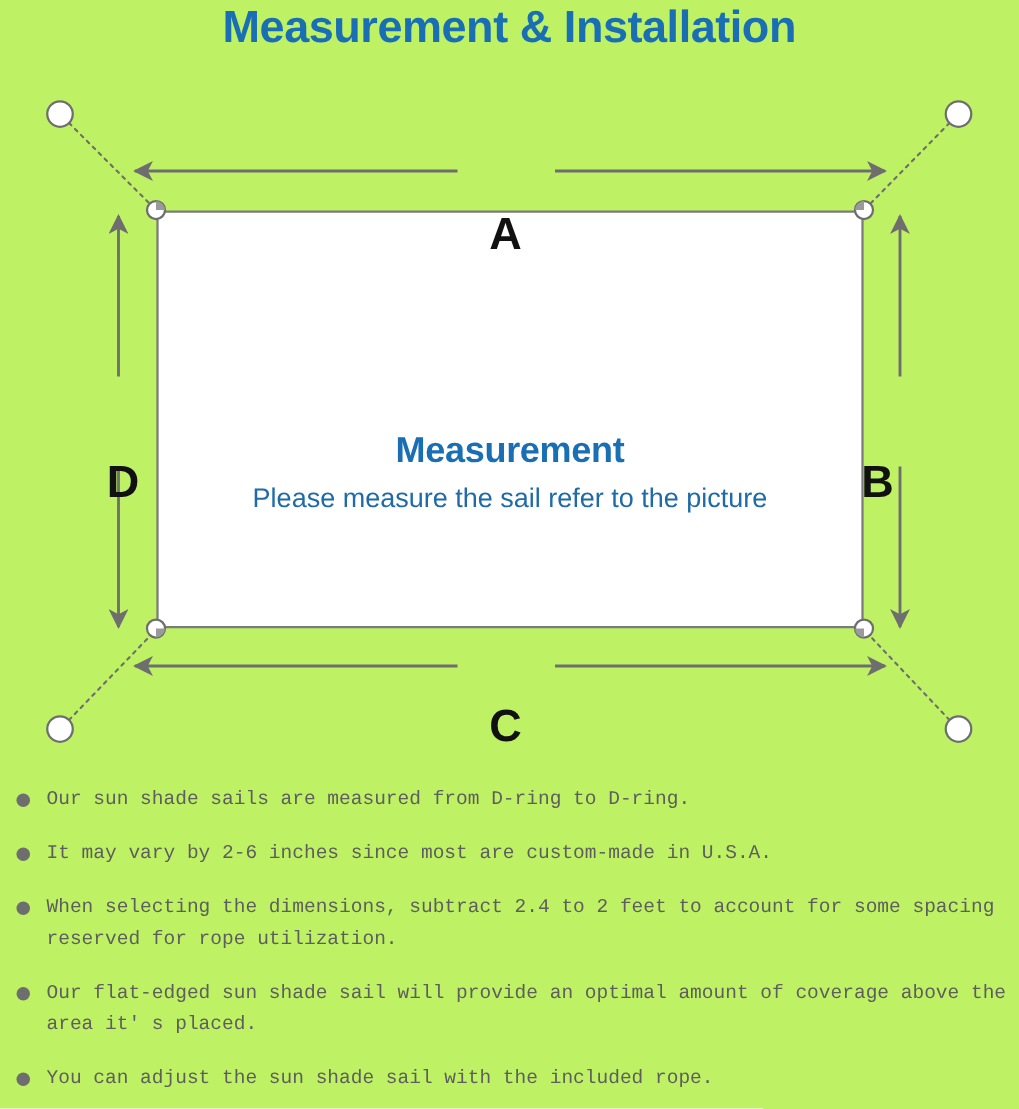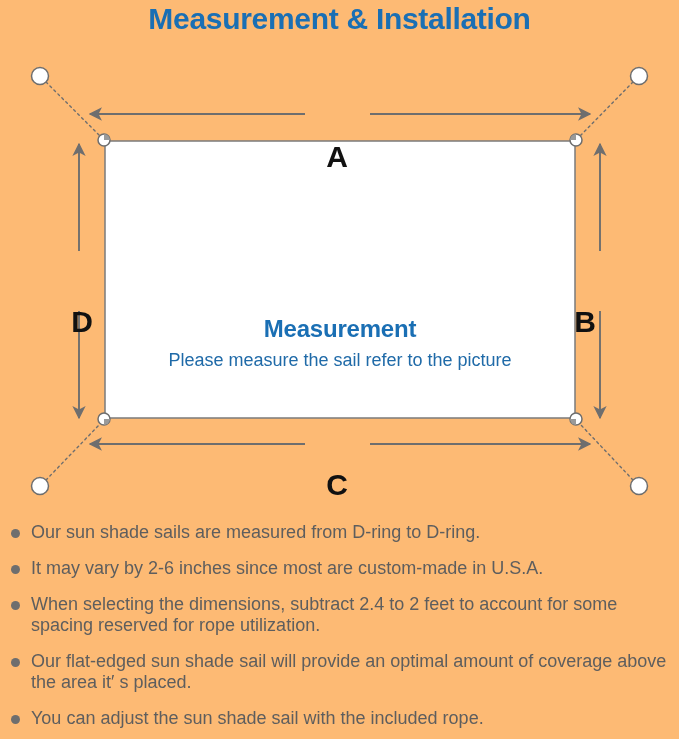--- a/index.html
+++ b/index.html
@@ -11,21 +11,21 @@
     width: 679px;
     height: 739px;
     position: relative;
     font-family: "Liberation Sans", sans-serif;
     overflow: hidden;
   }
   #page {
     position: relative;
     width: 679px;
     height: 739px;
-    background: #fdba74;
+    background: #bef264;
   }
   .title {
     position: absolute;
     left: 0;
     top: 0;
     width: 679px;
     text-align: center;
     font-size: 30px;
     font-weight: bold;
     color: #1a6fb4;
@@ -52,21 +52,20 @@
   #label-C { left: 307px; top: 424px; width: 60px; }
   #label-B { left: 565px; top: 261px; width: 40px; }
   #label-D { left: 62px; top: 261px; width: 40px; }
 
   .center-block {
     position: absolute;
     left: 140px;
     top: 240px;
     width: 400px;
     text-align: center;
-    margin-top: 28px;
   }
   .center-title {
     font-size: 24px;
     font-weight: bold;
     color: #1a6fb4;
     line-height: 30px;
     letter-spacing: -0.2px;
   }
   .center-sub {
     font-size: 18px;
@@ -91,24 +90,24 @@
     flex: 0 0 auto;
     width: 9px;
     height: 9px;
     border-radius: 50%;
     background: #6e6e6e;
     margin-top: 7px;
     margin-right: 11px;
   }
   .note-text {
     flex: 1 1 auto;
-    font-size: 18px;
+    font-size: 13px;
     line-height: 21px;
     color: #5e5e5e;
-    font-family: Liberation Sans, sans-serif;
+    font-family: Liberation Mono, monospace;
   }
 </style>
 </head>
 <body>
 
 <div id="page">
 
   <div class="title">Measurement &amp; Installation</div>
 
   <div id="diagram">

